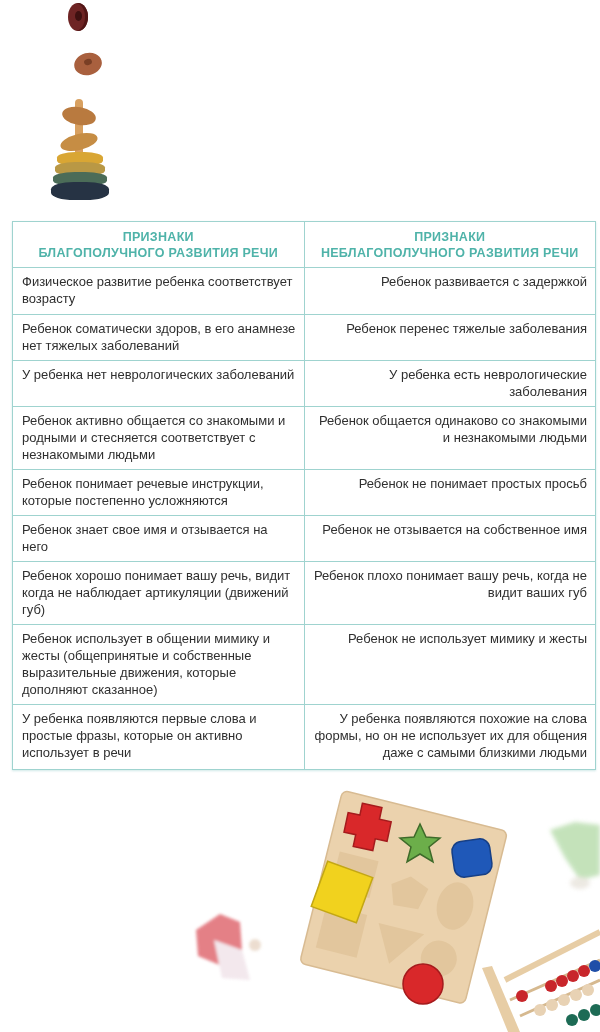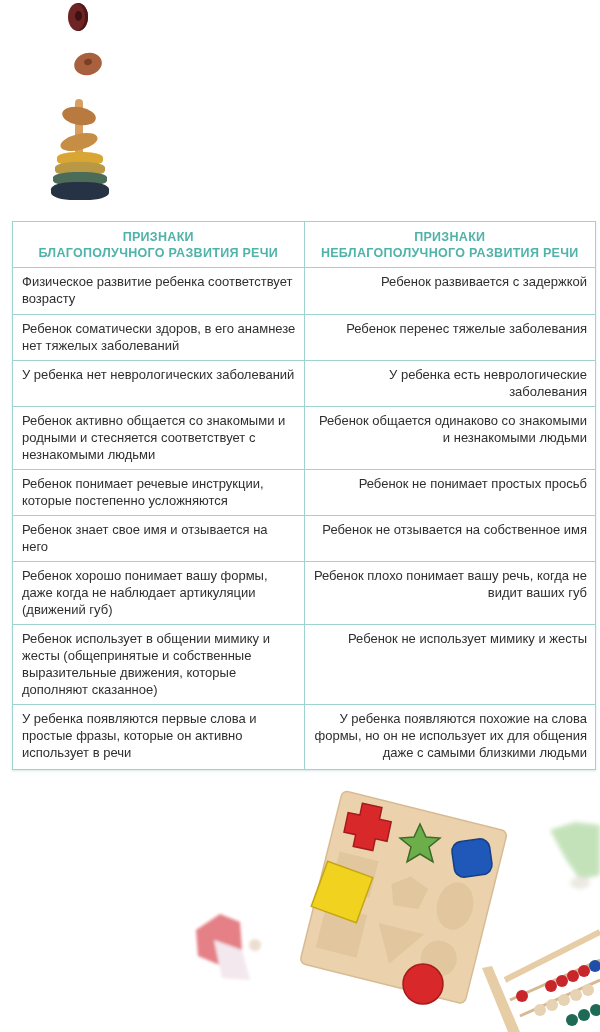--- a/index.html
+++ b/index.html
@@ -81,21 +81,21 @@
       </tr>
       <tr style="height:46px;">
         <td>Ребенок понимает речевые инструкции, которые постепенно усложняются</td>
         <td>Ребенок не понимает простых просьб</td>
       </tr>
       <tr style="height:30px;">
         <td>Ребенок знает свое имя и отзывается на него</td>
         <td>Ребенок не отзывается на собственное имя</td>
       </tr>
       <tr style="height:48px;">
-        <td>Ребенок хорошо понимает вашу формы, даже когда не наблюдает артикуляции (движений губ)</td>
+        <td>Ребенок хорошо понимает вашу речь, видит когда не наблюдает артикуляции (движений губ)</td>
         <td>Ребенок плохо понимает вашу речь, когда не видит ваших губ</td>
       </tr>
       <tr style="height:62px;">
         <td>Ребенок использует в общении мимику и жесты (общепринятые и собственные выразительные движения, которые дополняют сказанное)</td>
         <td>Ребенок не использует мимику и жесты</td>
       </tr>
       <tr style="height:64px;">
         <td>У ребенка появляются первые слова и простые фразы, которые он активно использует в речи</td>
         <td>У ребенка появляются похожие на слова формы, но он не использует их для общения даже с самыми близкими людьми</td>
       </tr>

